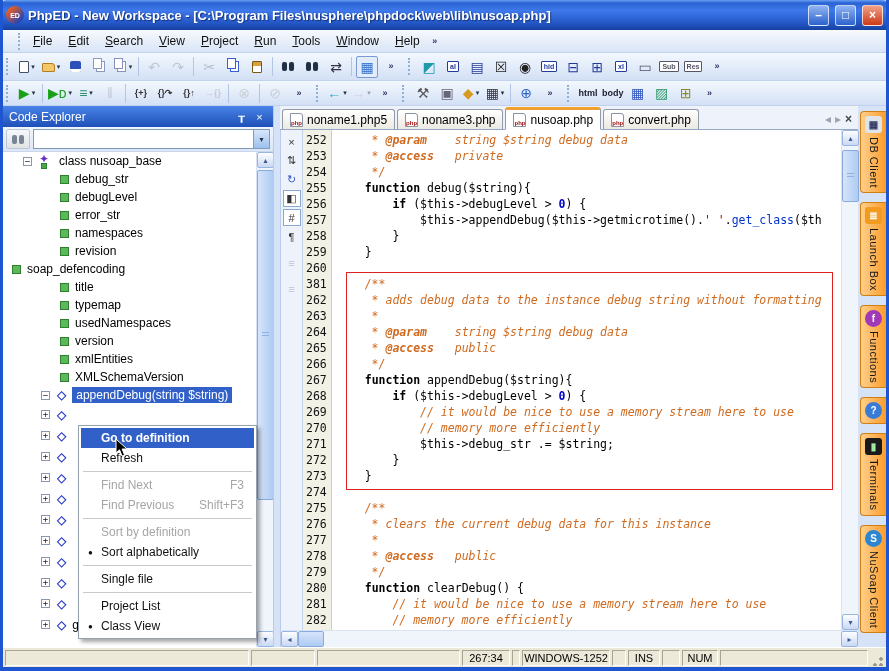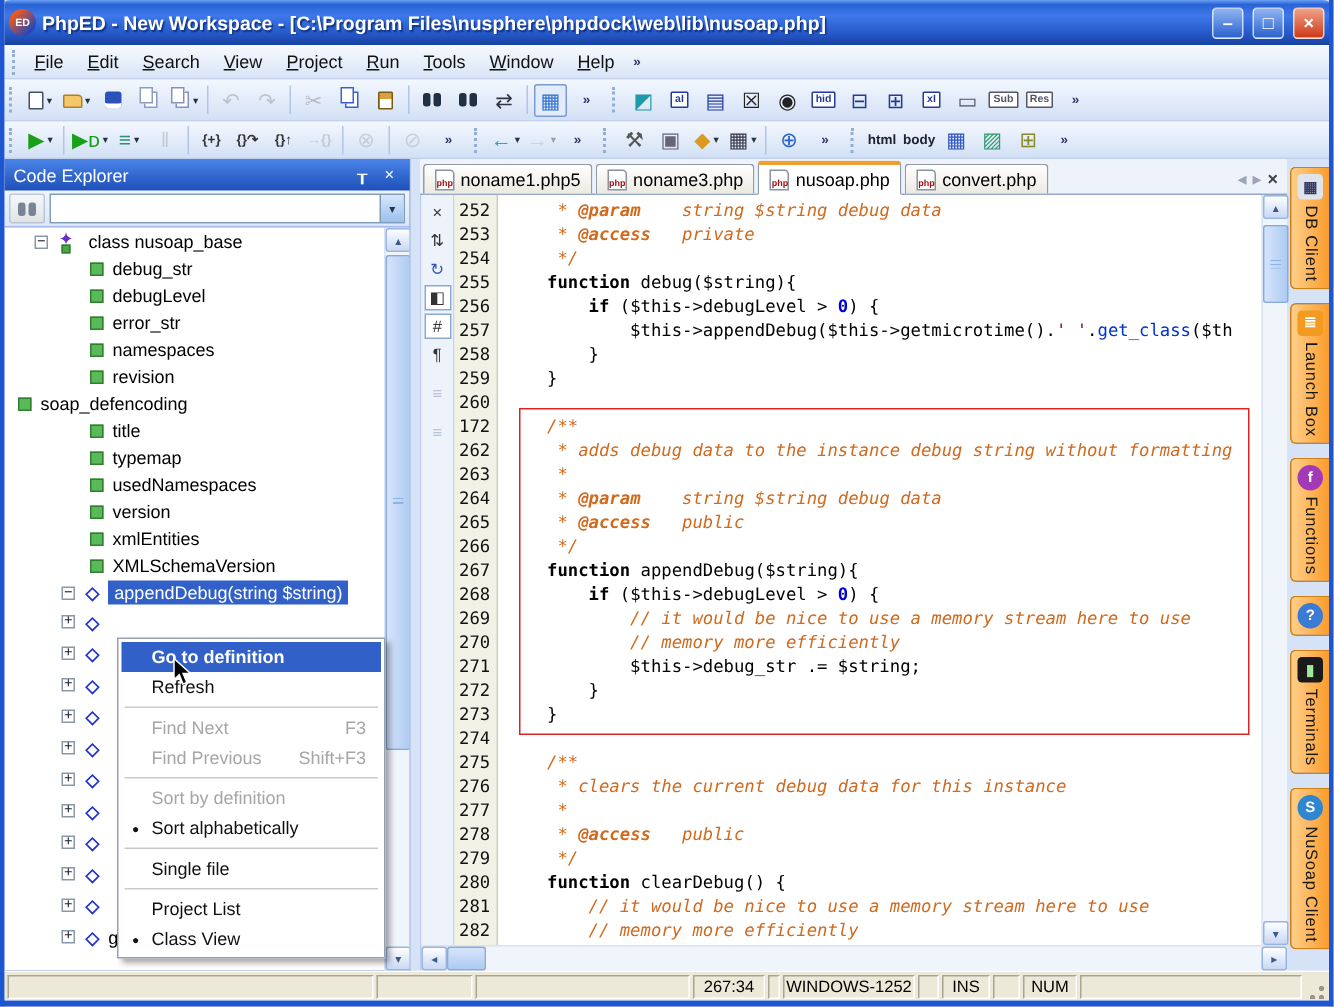--- a/index.html
+++ b/index.html
@@ -11,21 +11,21 @@
     background:linear-gradient(180deg,#6aa0f4 0%,#2a63d4 10%,#3e78ea 35%,#2558c8 75%,#16419f 100%);
     border-radius:7px 7px 0 0;}
   .appico{width:18px;height:18px;border-radius:50%;background:linear-gradient(135deg,#e85b20 20%,#2746b8 80%);
     color:#fff;font-size:7px;font-weight:bold;display:flex;align-items:center;justify-content:center;flex:0 0 auto;}
   .wtitle{color:#fff;font-weight:bold;font-size:13px;text-shadow:1px 1px 1px #10307a;flex:1;white-space:nowrap;overflow:hidden;}
   .wbtn{width:21px;height:21px;border-radius:3px;border:1px solid rgba(255,255,255,.7);margin-left:2px;
     background:linear-gradient(#8fb4f2,#2a62cc);color:#fff;font-weight:bold;font-size:12px;line-height:1;
     display:flex;align-items:center;justify-content:center;}
   .wbtn.close{background:linear-gradient(#f0a088,#cc3a16);}
   
-  .menubar{height:23px;display:flex;align-items:center;background:linear-gradient(180deg,#f7fafe,#d8e4f6);border-bottom:1px solid #c2d2ec;padding-left:2px;}
+  .menubar{height:23px;display:flex;align-items:center;background:linear-gradient(180deg,#f7fafe,#d8e4f6);border-bottom:1px solid #c2d2ec;padding-left:12px;}
   .mitem{padding:3px 8px;color:#111;}
   .grip{width:3px;height:17px;border-left:2px dotted #93aed2;margin:0 4px 0 3px;flex:0 0 auto;}
   .tbrow{display:flex;align-items:center;background:linear-gradient(180deg,#f3f8fe,#d3e0f5);border-bottom:1px solid #c2d2ec;}
   .tbrow1{height:28px;}
   .tbrow2{height:25px;}
   .tbgroup{display:flex;align-items:center;padding:0 2px;}
   .tbtn{min-width:22px;height:22px;display:flex;align-items:center;justify-content:center;margin:0 1px;border:1px solid transparent;border-radius:2px;}
   .tbtn.pressed{border:1px solid #7a9ad0;background:#e2ecfb;}
   .tbtn.disabled{opacity:.4;filter:grayscale(.9);}
   .tbtn .g{font-size:14px;line-height:1;}
@@ -36,21 +36,21 @@
   .shape{display:inline-block;}
   .doc{width:10px;height:12px;border:1px solid currentColor;background:#fff;border-radius:1px;}
   .fold{width:13px;height:9px;background:#f4c86a;border:1px solid currentColor;border-radius:1px 3px 1px 1px;margin-top:2px;}
   .flop{width:11px;height:11px;background:currentColor;border-radius:2px;box-shadow:inset 0 -5px 0 -2px #fff;}
   .dbl{width:9px;height:11px;border:1px solid currentColor;background:#fff;box-shadow:3px 3px 0 -1px #fff,3px 3px 0 0 currentColor;margin:-3px 4px 3px 0;}
   .clip{width:10px;height:12px;border:1px solid #7a5a10;background:#d8a040;border-radius:1px;box-shadow:inset 0 -8px 0 -2px #fff;}
   .bino{width:5px;height:9px;background:currentColor;border-radius:2px;box-shadow:7px 0 0 currentColor;margin-right:8px;}
   
   .main{display:flex;height:541px;background:#d6e3f7;}
   
-  .explorer{width:271px;flex:0 0 auto;display:flex;flex-direction:column;border-right:1px solid #b9cbe8;background:#1d4ed8;}
+  .explorer{width:271px;flex:0 0 auto;display:flex;flex-direction:column;border-right:1px solid #b9cbe8;background:#7dd3fc;}
   .exp-header{height:21px;flex:0 0 auto;display:flex;align-items:center;padding:0 6px;color:#fff;
     background:linear-gradient(180deg,#4a84e8,#1e50b8);}
   .exp-title{flex:1;}
   .hbtn{width:15px;height:15px;display:flex;align-items:center;justify-content:center;color:#fff;font-size:11px;margin-left:3px;}
   .exp-search{height:25px;flex:0 0 auto;display:flex;align-items:center;background:linear-gradient(#f0f5fd,#dce6f7);padding:2px 3px;gap:3px;border-bottom:1px solid #c8d6ee;}
   .binbtn{width:24px;height:20px;border:1px solid #9aa8bc;border-radius:2px;background:linear-gradient(#fdfdfb,#e4e1d2);display:flex;align-items:center;justify-content:center;opacity:.55;}
   .combo{flex:1;height:20px;border:1px solid #7f9db9;background:#fff;display:flex;}
   .combo input{flex:1;border:none;outline:none;font-size:11px;padding:0 3px;min-width:0;}
   .combo .cbtn{width:16px;background:linear-gradient(#d8e6fb,#9cc0ee);border-left:1px solid #7f9db9;display:flex;align-items:center;justify-content:center;font-size:8px;color:#234;}
   .tree{position:relative;flex:1;background:#fff;overflow:hidden;font-size:12px;}
@@ -547,21 +547,21 @@
         <div class="gutter">
             <div class="cl">252</div>
             <div class="cl">253</div>
             <div class="cl">254</div>
             <div class="cl">255</div>
             <div class="cl">256</div>
             <div class="cl">257</div>
             <div class="cl">258</div>
             <div class="cl">259</div>
             <div class="cl">260</div>
-            <div class="cl">172</div>
+            <div class="cl">381</div>
             <div class="cl">262</div>
             <div class="cl">263</div>
             <div class="cl">264</div>
             <div class="cl">265</div>
             <div class="cl">266</div>
             <div class="cl">267</div>
             <div class="cl">268</div>
             <div class="cl">269</div>
             <div class="cl">270</div>
             <div class="cl">271</div>

